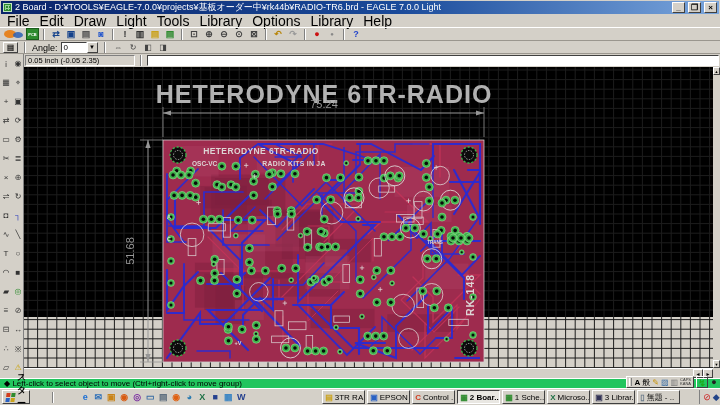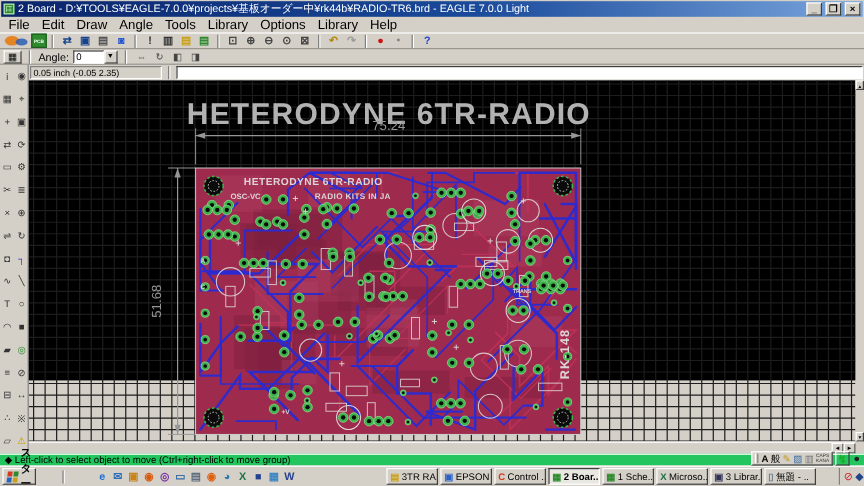--- a/index.html
+++ b/index.html
@@ -9,21 +9,21 @@
 .in{border:1px solid;border-color:#404040 #fff #fff #404040}
 
 .titlebar{position:absolute;left:1px;top:1px;right:1px;height:13px;background:linear-gradient(90deg,#0a246a 0%,#1a4a9a 55%,#7aa6dd 100%);display:flex;align-items:center;padding:0 2px;gap:3px}
 .appicon{width:9px;height:9px;background:#2e8b2e;border:1px solid #bfe6bf;position:relative;flex:0 0 auto}
 .appicon:before{content:"";position:absolute;inset:1px;background:
  linear-gradient(#9ad29a 1px,transparent 1px) 0 0/3px 3px,
  linear-gradient(90deg,#9ad29a 1px,transparent 1px) 0 0/3px 3px}
 .title-text{color:#fff;font-size:9px;font-weight:normal;white-space:nowrap;overflow:hidden;flex:1;line-height:13px}
 .winbtn{width:13px;height:11px;background:#d4d0c8;border:1px solid;border-color:#fff #404040 #404040 #fff;font-size:8px;line-height:9px;text-align:center;color:#000;font-weight:bold;flex:0 0 auto}
 
-.menubar{position:absolute;left:0;top:15px;right:0;height:12px;display:flex;align-items:flex-start;font-size:11px;color:#000;padding-left:2px}
+.menubar{position:absolute;left:0;top:15px;right:0;height:12px;display:flex;align-items:flex-start;font-size:14px;color:#000;padding-left:2px}
 .mitem{padding:0 5px;line-height:12px}
 
 .tb1{position:absolute;left:0;top:27px;right:0;height:14px;display:flex;align-items:center;padding-left:3px;gap:1px;border-top:1px solid #fff;border-bottom:1px solid #9a968e}
 .tbtn{width:14px;height:12px;display:flex;align-items:center;justify-content:center;font-size:9px;font-weight:bold}
 .tbtn.sm{font-size:6px}
 .tsep{width:2px;height:11px;border-left:1px solid #808080;border-right:1px solid #fff;margin:0 3px}
 .dlogo{width:22px;height:12px;position:relative}
 .dlogo i{position:absolute;left:1px;top:2px;width:12px;height:8px;border-radius:50%;background:#e87b10;opacity:.9}
 .dlogo b{position:absolute;left:10px;top:4px;width:10px;height:6px;border-radius:50%;background:#2a5fb4;opacity:.85}
 .pcbic{width:13px;height:12px;background:#2e8b2e;color:#fff;font-size:4px;font-weight:bold;display:flex;align-items:center;justify-content:center;border:1px solid #1c5c1c}
@@ -79,21 +79,21 @@
     <span class="title-text">2 Board - D:¥TOOLS¥EAGLE-7.0.0¥projects¥基板オーダー中¥rk44b¥RADIO-TR6.brd - EAGLE 7.0.0 Light</span>
     <span class="winbtn">_</span>
     <span class="winbtn">❐</span>
     <span class="winbtn">×</span>
   </div>
 
   <div class="menubar" id="menubar">
       <span class="mitem">File</span>
       <span class="mitem">Edit</span>
       <span class="mitem">Draw</span>
-      <span class="mitem">Angle</span>
+      <span class="mitem">Light</span>
       <span class="mitem">Tools</span>
       <span class="mitem">Library</span>
       <span class="mitem">Options</span>
       <span class="mitem">Library</span>
       <span class="mitem">Help</span>
     </div>
 
   <div class="tb1" id="tb1">
       <span class="dlogo">
         <i></i>

